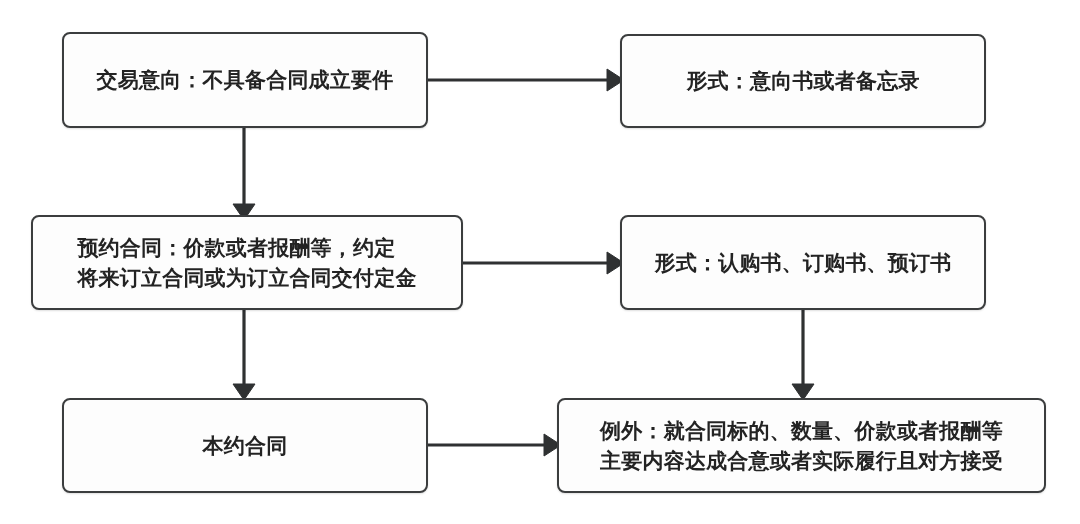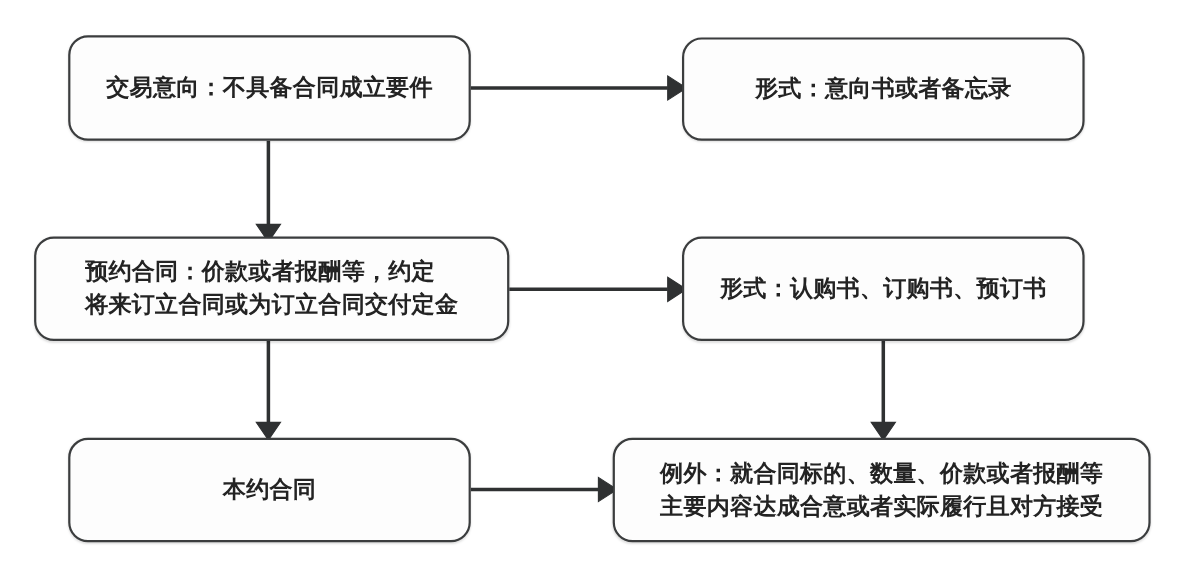--- a/index.html
+++ b/index.html
@@ -15,21 +15,21 @@
     width: 1080px;
     height: 524px;
     background: #ffffff;
     overflow: hidden;
   }
   .node {
     position: absolute;
     box-sizing: border-box;
     background: #fdfdfd;
     border: 2.5px solid #3b3d3e;
-    border-radius: 18px;
+    border-radius: 8px;
     box-shadow: 0 1px 2px rgba(0,0,0,0.13);
     display: flex;
     align-items: center;
     justify-content: center;
     padding: 4px 14px;
   }
   .node .node-text {
     color: #232323;
     font-weight: 700;
     font-size: 21px;

